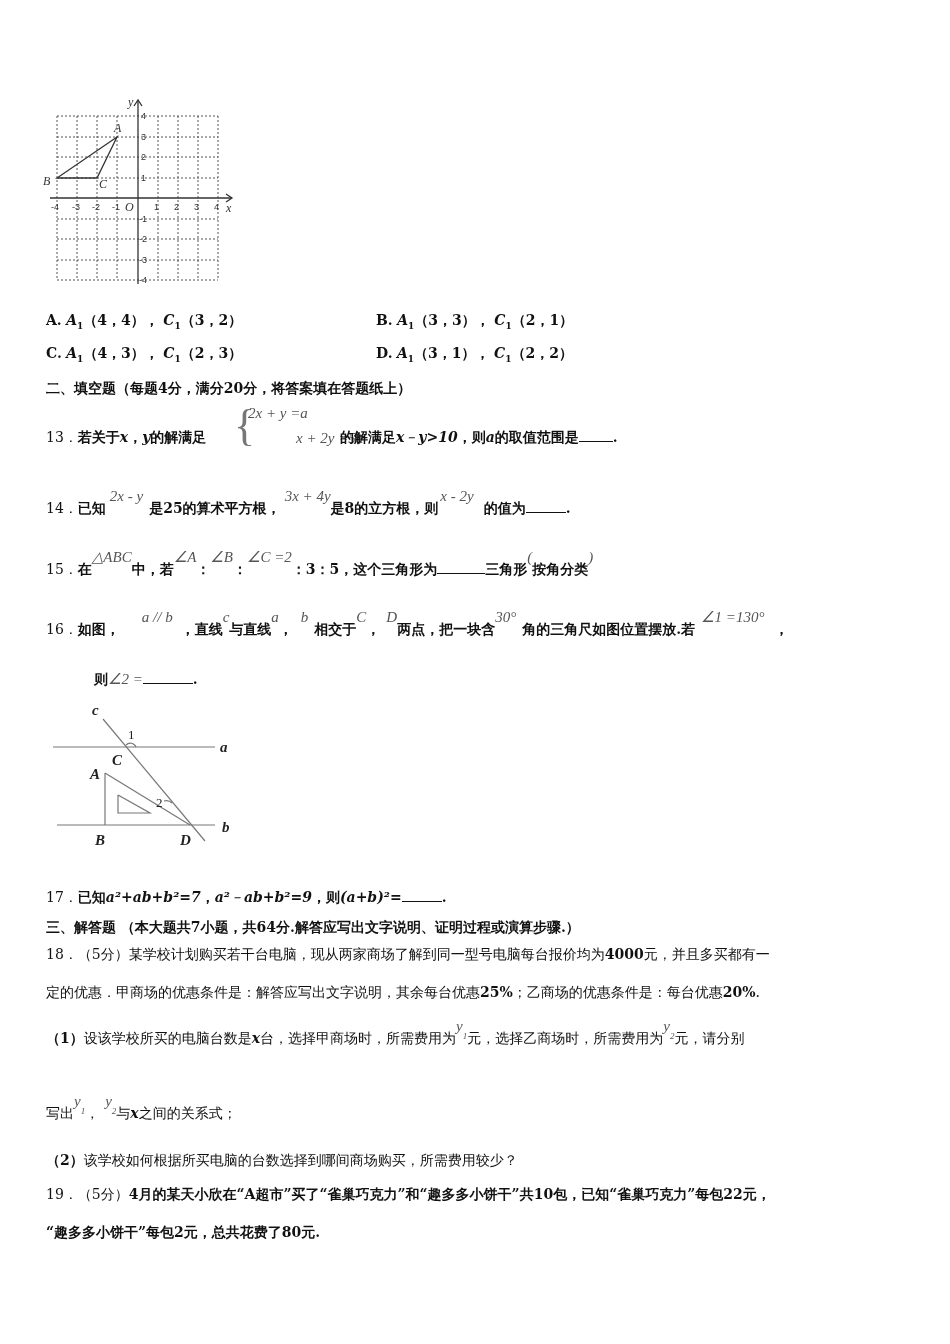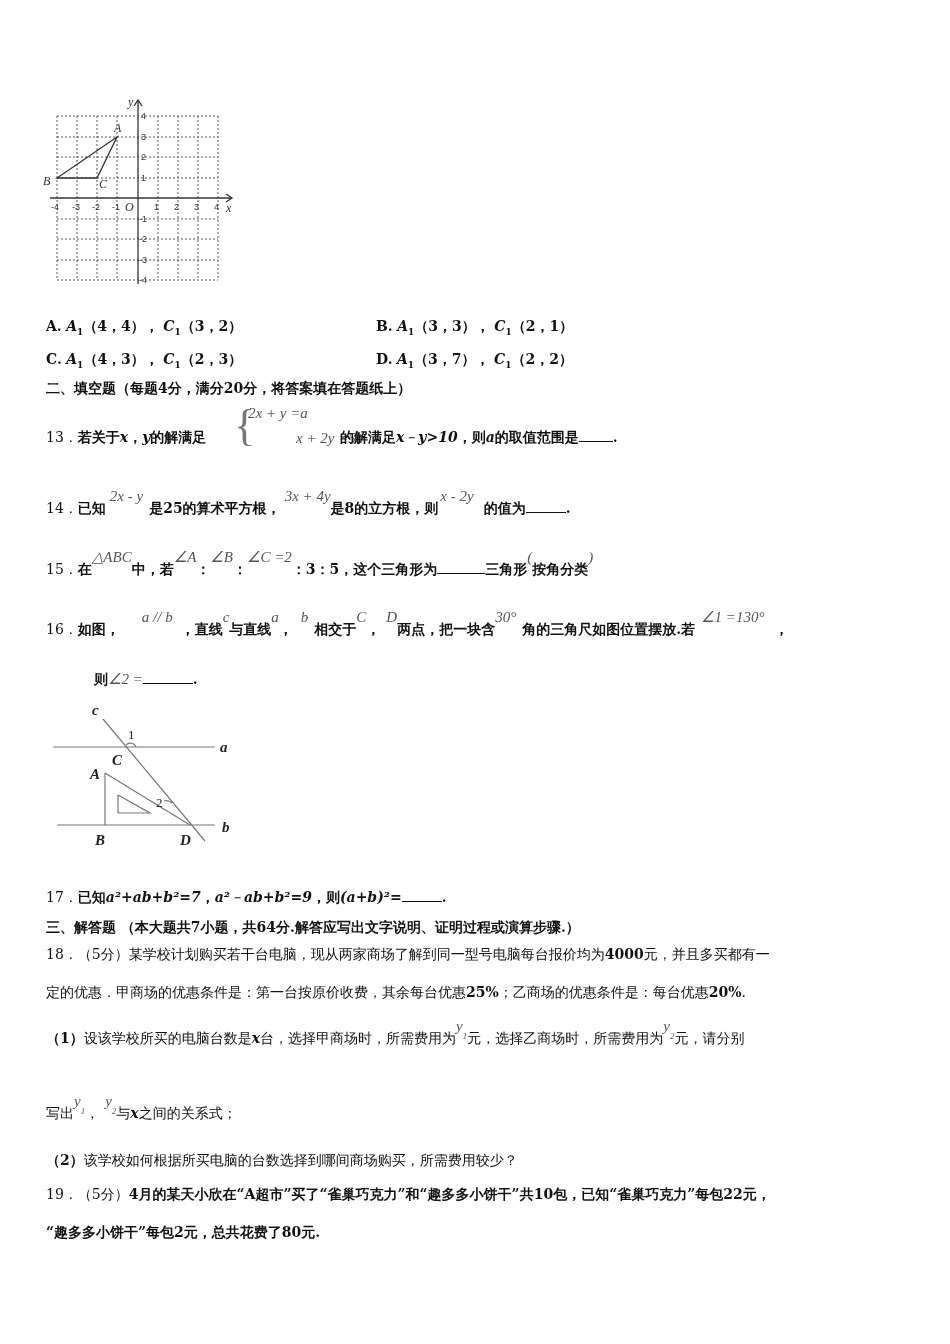--- a/index.html
+++ b/index.html
@@ -4,21 +4,21 @@
 <style>
   html,body{margin:0;padding:0;background:#fff;}
   body{width:950px;height:1344px;position:relative;overflow:hidden;
        font-family:"DejaVu Serif","Liberation Serif",serif;color:#111;font-size:14px;}
   .abs{position:absolute;white-space:nowrap;}
   .b{font-weight:bold;}
   .it{font-style:italic;}
   .math{font-family:"Liberation Serif",serif;font-style:italic;color:#555;font-size:15px;}
   .sup{position:relative;top:-12px;margin-top:26px;}
   .blank{display:inline-block;border-bottom:1.5px solid #111;height:12px;vertical-align:baseline;}
-  .opt{font-size:14px;margin-top:6px;}
+  .opt{font-size:14px;}
   .opt .lbl{font-weight:bold;}
   .brace{font-family:"Liberation Serif",serif;font-size:44px;color:#777;line-height:1;font-weight:100;}
   sub,sup{font-size:9px;}
 </style>
 </head>
 <body>
 
 <svg class="abs" style="left:40px;top:92px;" width="200" height="196" viewBox="0 0 200 196">
   <g stroke="#555" stroke-width="1" stroke-dasharray="2,2" fill="none">
 
@@ -85,21 +85,21 @@
   <span class="b it">A</span><sub class="b">1</sub><span class="b">（3，3），</span>
   <span class="b it">C</span><sub class="b">1</sub><span class="b">（2，1）</span>
 </div>
 <div class="abs opt" style="left:46px;top:345px;">
   <span class="lbl">C.</span>
   <span class="b it">A</span><sub class="b">1</sub><span class="b">（4，3），</span>
   <span class="b it">C</span><sub class="b">1</sub><span class="b">（2，3）</span>
 </div>
 <div class="abs opt" style="left:376px;top:345px;">
   <span class="lbl">D.</span>
-  <span class="b it">A</span><sub class="b">1</sub><span class="b">（3，7），</span>
+  <span class="b it">A</span><sub class="b">1</sub><span class="b">（3，1），</span>
   <span class="b it">C</span><sub class="b">1</sub><span class="b">（2，2）</span>
 </div>
 
 <div class="abs b" style="left:46px;top:380px;">二、填空题（每题4分，满分20分，将答案填在答题纸上）</div>
 
 <div class="abs" style="left:46px;top:404px;height:52px;">
   <span style="position:absolute;left:0;top:25px;">
     <span>13．</span><span class="b">若关于</span><span class="b it">x</span><span class="b">，</span><span class="b it">y</span><span class="b">的解满足</span>
   </span>
   <span class="brace" style="position:absolute;left:188px;top:0;">{</span>
@@ -154,21 +154,21 @@
 <div class="abs" style="left:46px;top:889px;">
   <span>17．</span><span class="b">已知</span><span class="b it">a²+ab+b²=7</span><span class="b">，</span><span class="b it">a²﹣ab+b²=9</span><span class="b">，则</span><span class="b it">(a+b)²=</span><span class="blank" style="width:40px;"></span><span class="b">.</span>
 </div>
 
 <div class="abs b" style="left:46px;top:919px;text-align:right;">三、解答题 （本大题共7小题，共64分.解答应写出文字说明、证明过程或演算步骤.）</div>
 
 <div class="abs" style="left:46px;top:946px;">
   <span>18．（5分）某学校计划购买若干台电脑，现从两家商场了解到同一型号电脑每台报价均为</span><span class="b">4000</span><span>元，并且多买都有一</span>
 </div>
 <div class="abs" style="left:46px;top:984px;">
-  <span>定的优惠．甲商场的优惠条件是：第一台按原价收费，其余每台优惠</span><span class="b">25%</span><span>；乙商场的优惠条件是：每台优惠</span><span class="b">20%</span><span>.</span>
+  <span>定的优惠．甲商场的优惠条件是：解答应写出文字说明，其余每台优惠</span><span class="b">25%</span><span>；乙商场的优惠条件是：每台优惠</span><span class="b">20%</span><span>.</span>
 </div>
 <div class="abs" style="left:46px;top:1030px;">
   <span class="b">（1）</span><span>设该学校所买的电脑台数是</span><span class="b it">x</span><span>台，选择甲商场时，所需费用为</span><span class="math sup">y</span><sub class="math" style="font-size:9px;position:relative;top:-8px;">1</sub><span>元，选择乙商场时，所需费用为</span><span class="math sup">y</span><sub class="math" style="font-size:9px;position:relative;top:-8px;">2</sub><span>元，请分别</span>
 </div>
 <div class="abs" style="left:46px;top:1105px;">
   <span>写出</span><span class="math sup">y</span><sub class="math" style="font-size:9px;position:relative;top:-8px;">1</sub><span>，</span><span class="math sup" style="margin-left:6px;">y</span><sub class="math" style="font-size:9px;position:relative;top:-8px;">2</sub><span>与</span><span class="b it">x</span><span>之间的关系式；</span>
 </div>
 <div class="abs" style="left:46px;top:1152px;">
   <span class="b">（2）</span><span>该学校如何根据所买电脑的台数选择到哪间商场购买，所需费用较少？</span>
 </div>

